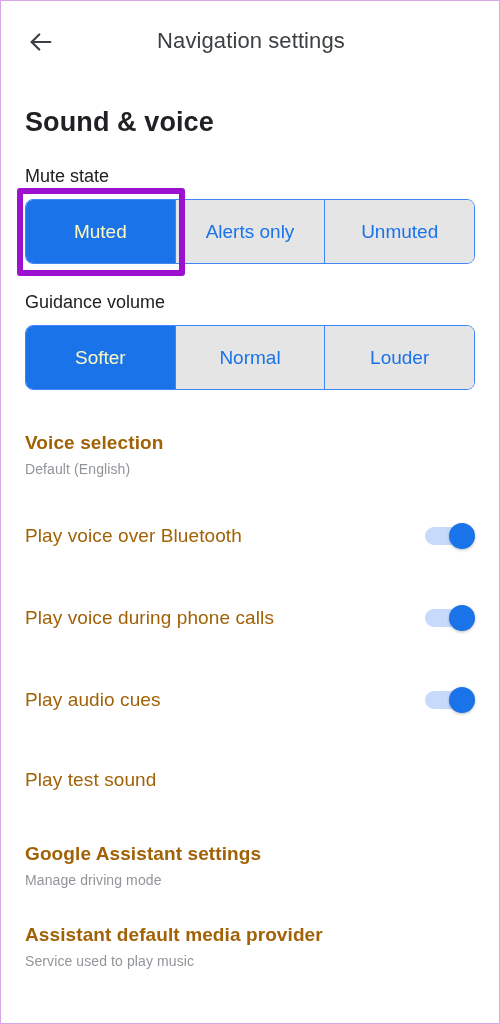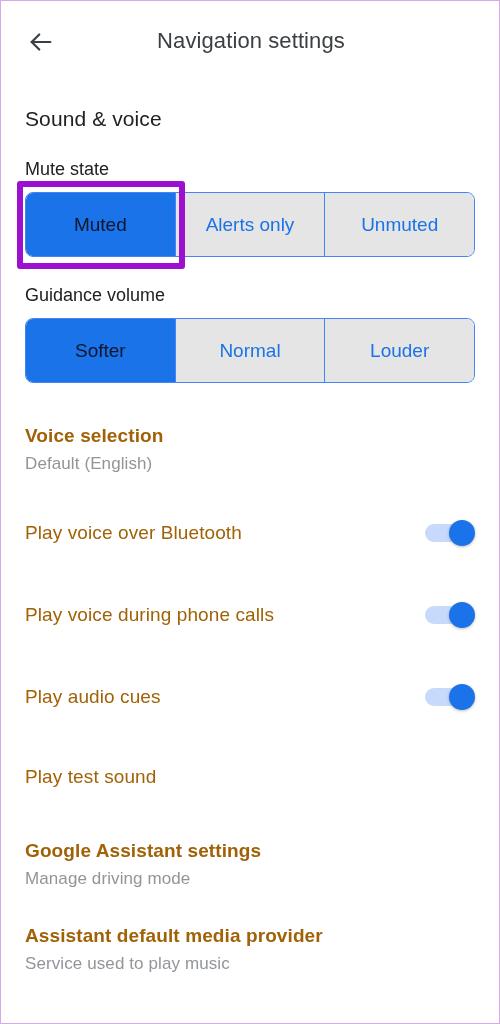--- a/index.html
+++ b/index.html
@@ -52,22 +52,22 @@
     font-size: 22px;
     font-weight: 400;
     color: #3c4043;
     letter-spacing: 0.1px;
     padding-left: 2px;
   }
 
   
   .section-heading {
     margin: 26px 12px 0 24px;
-    font-size: 21px;
-    font-weight: 400;
+    font-size: 27px;
+    font-weight: 700;
     color: #202124;
     letter-spacing: 0.1px;
   }
 
   
   .seg-label {
     margin: 28px 0 0 24px;
     font-size: 18px;
     font-weight: 400;
     color: #202124;
@@ -96,21 +96,21 @@
     color: #1a73e8;
     background: #e5e5e5;
     border-left: 1px solid #4285f4;
     cursor: pointer;
     white-space: nowrap;
   }
   .seg:first-child { border-left: none; }
 
   .seg.selected {
     background: #1a73e8;
-    color: #0f172a;
+    color: #fef9c3;
   }
 
   
   .annotation-box {
     position: absolute;
     border: 6px solid #9c10cf;
     border-radius: 3px;
     pointer-events: none;
     z-index: 5;
   }
@@ -128,21 +128,21 @@
   .row-texts { flex: 1 1 auto; min-width: 0; }
 
   .row-title {
     font-size: 19px;
     font-weight: 400;
     color: #a16207;
     letter-spacing: 0.1px;
   }
 
   .row-sub {
-    font-size: 17px;
+    font-size: 14px;
     color: #919599;
     margin-top: 7px;
     letter-spacing: 0.1px;
   }
 
   .row-title.bold { font-weight: 700; }
 
   
   .switch {
     position: relative;

